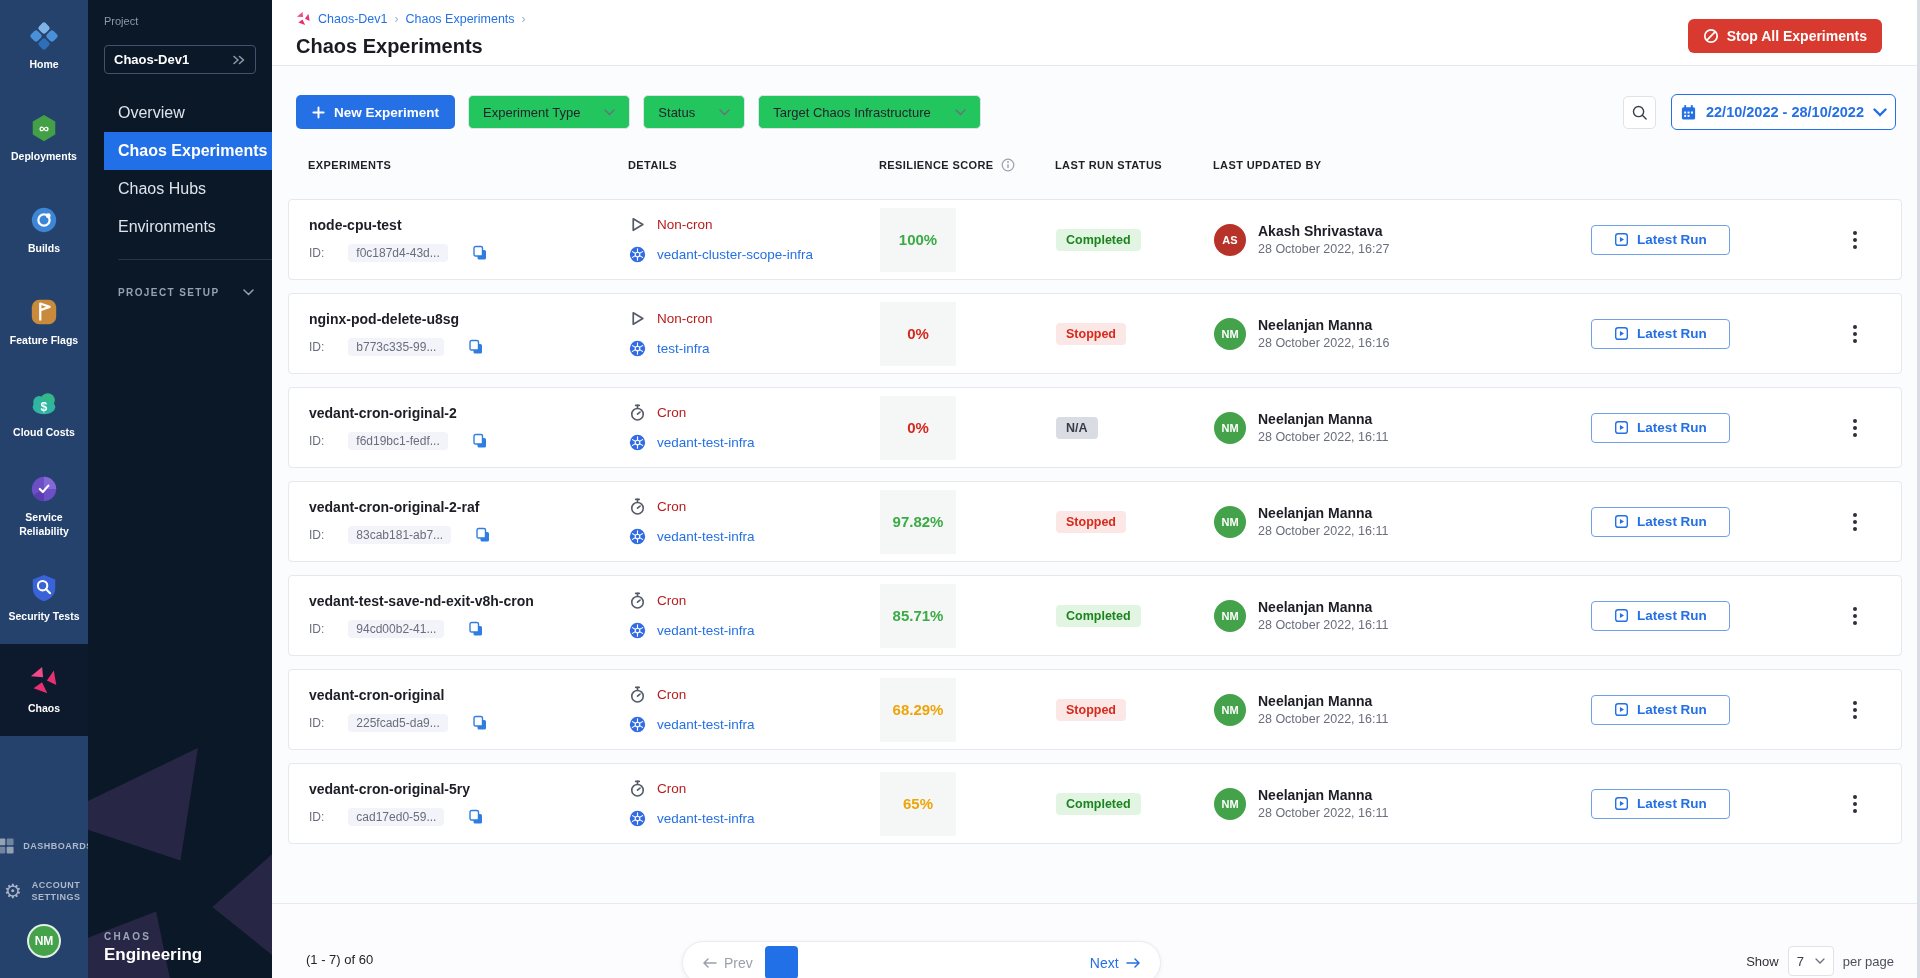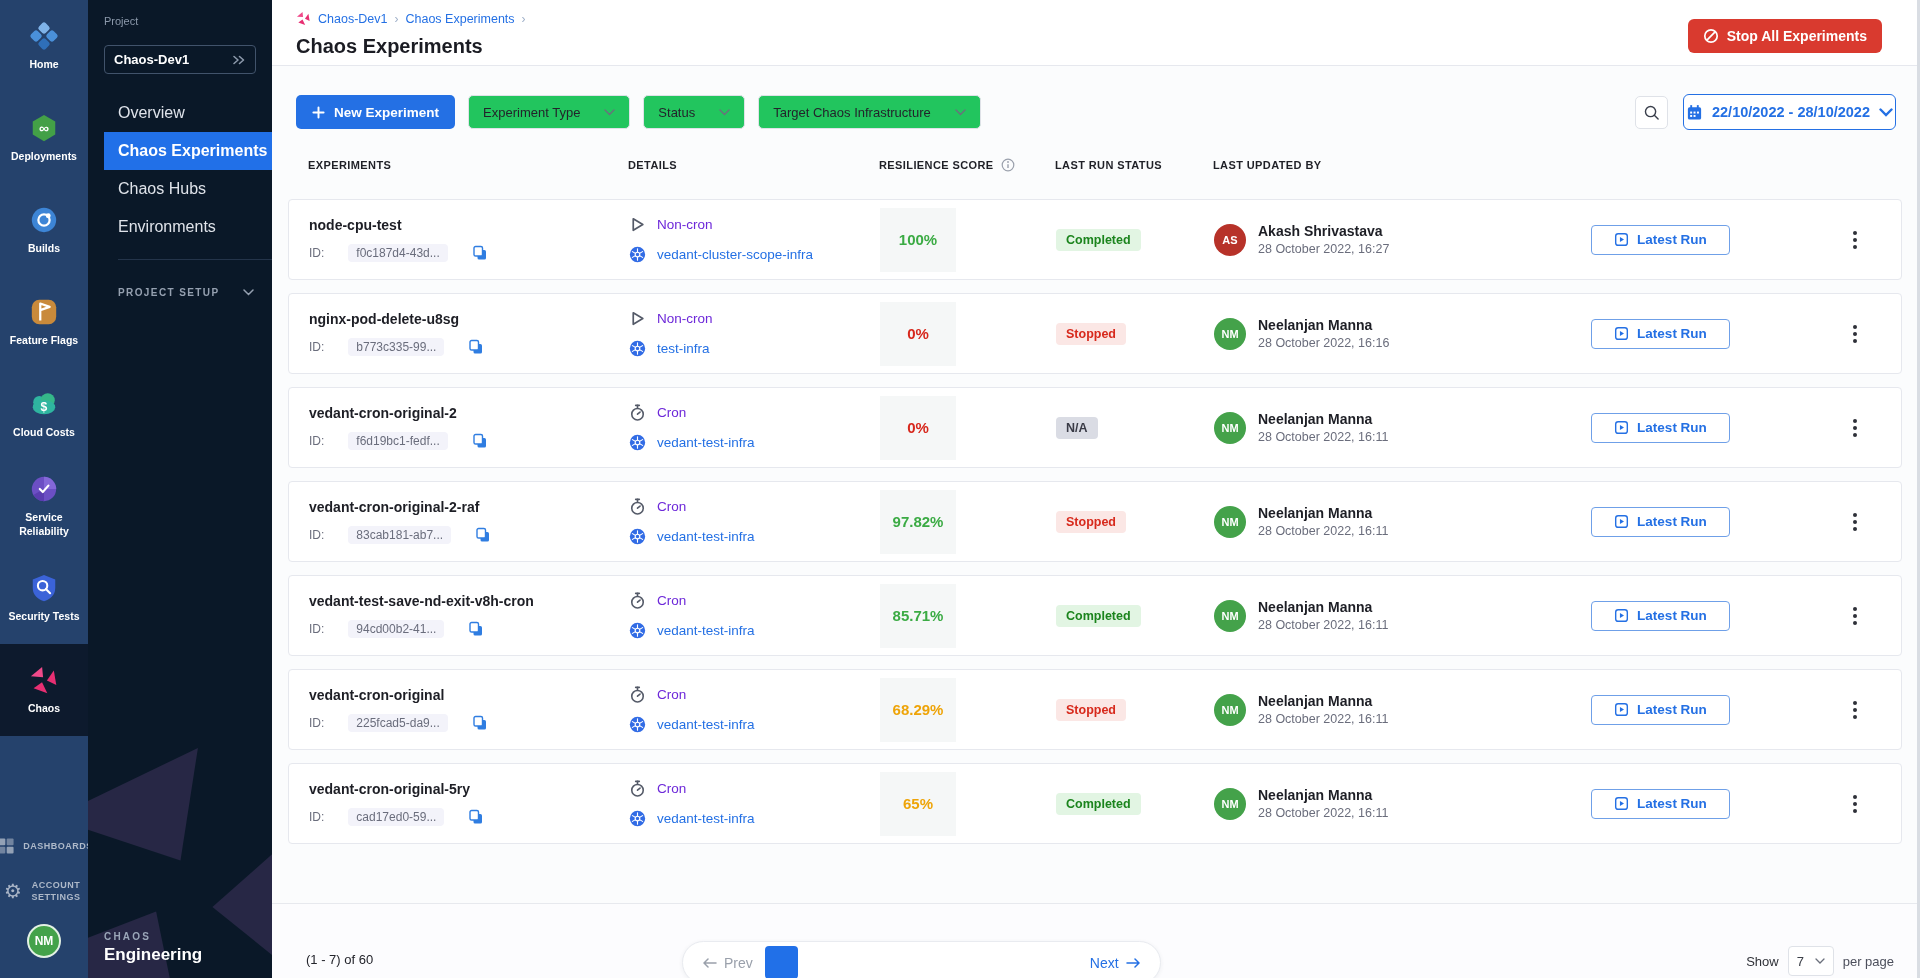--- a/index.html
+++ b/index.html
@@ -63,42 +63,42 @@
     padding:0 16px; display:flex; align-items:center; gap:9px; cursor:pointer; font-family:inherit; }
   .new-exp svg { width:13px; height:13px; }
   .filter-host { display:flex; gap:13px; }
   .filter { height:34px; background:#22c55e; border:1px solid #dfe2e8; border-radius:5px; font-size:13px; color:#23242b;
     padding:0 14px; display:flex; align-items:center; gap:24px; cursor:pointer; font-family:inherit; }
   .filter svg { width:11px; height:7px; }
   .tb-right { margin-left:auto; display:flex; align-items:center; gap:15px; }
   .search-btn { width:33px; height:33px; background:#fff; border:1px solid #dfe2e8; border-radius:5px; display:flex; align-items:center; justify-content:center; cursor:pointer; }
   .search-btn svg { width:17px; height:17px; }
   .date-range { height:36px; border:1.6px solid var(--blue,#2470e4); border-radius:6px; background:#fff; color:var(--blue,#2470e4);
-    font-weight:700; font-size:14.5px; display:flex; align-items:center; gap:9px; padding:0 2px; cursor:pointer; font-family:inherit; }
+    font-weight:700; font-size:14.5px; display:flex; align-items:center; gap:9px; padding:0 8px; cursor:pointer; font-family:inherit; }
   .date-range svg.cal { width:17px; height:17px; }
   .date-range svg.chev { width:14px; height:9px; }
 
   .grid-cols { display:grid; grid-template-columns:320px 251px 176px 158px 1fr 228px 82px; align-items:center; padding-left:20px; }
   .table-head { margin:27px 18px 0 16px; height:16px; }
   .th { font-size:11px; font-weight:700; letter-spacing:.4px; color:#1f2027; display:flex; align-items:center; gap:7px; }
   .th svg { width:14px; height:14px; }
 
   .rows-host { margin:26px 18px 0 16px; }
   .exp-card { background:#fff; border:1px solid var(--border,#e6e8ee); border-radius:4px; height:81px; margin-bottom:13px; }
   .cell-exp { display:flex; flex-direction:column; justify-content:center; gap:11px; padding-right:16px; }
   .exp-name { font-size:14px; font-weight:700; color:#1d1e25; }
   .id-row { display:flex; align-items:center; gap:24px; }
   .id-label { font-size:12px; color:var(--text-gray,#6a6d7c); }
   .id-pill { font-size:12px; color:var(--text-gray,#6a6d7c); background:#f3f3fa; border-radius:4px; padding:2px 8px; }
   .copy { width:16px; height:16px; cursor:pointer; } .copy svg { width:16px; height:16px; }
   .cell-details { display:flex; flex-direction:column; gap:13px; }
   .drow { display:flex; align-items:center; gap:11px; }
   .dicon { width:17px; height:17px; display:flex; align-items:center; justify-content:center; }
   .dicon svg { width:17px; height:17px; }
-  .sched-label { font-size:13.5px; color:#6d28d9; }
+  .sched-label { font-size:13.5px; color:#b91c1c; }
   .infra-link { font-size:13.5px; color:var(--blue,#2470e4); text-decoration:none; cursor:pointer; }
   .score-box { width:76px; height:64px; background:#f5f7f7; display:flex; align-items:center; justify-content:center; font-size:15px; font-weight:700; }
   .score-green { color:var(--score-green,#3bab44); } .score-red { color:var(--score-red,#d7281d); } .score-orange { color:var(--score-orange,#eea408); }
   .pill { display:inline-block; font-size:12.5px; font-weight:600; border-radius:4px; padding:4px 10px; }
   .pill-completed { background:var(--pill-completed-bg,#e2f5e3); color:var(--pill-completed-fg,#1b841d); }
   .pill-stopped { background:var(--pill-stopped-bg,#fbe7e5); color:var(--pill-stopped-fg,#d7291c); }
   .pill-na { background:var(--pill-na-bg,#dadce4); color:var(--pill-na-fg,#3a3b46); }
   .cell-user { display:flex; align-items:center; gap:12px; }
   .avatar { width:32px; height:32px; border-radius:50%; color:#fff; font-size:11px; font-weight:700; display:flex; align-items:center; justify-content:center; flex-shrink:0; }
   .av-red { background:var(--avatar-red,#b73229); } .av-green { background:var(--avatar-green,#44a24a); }

